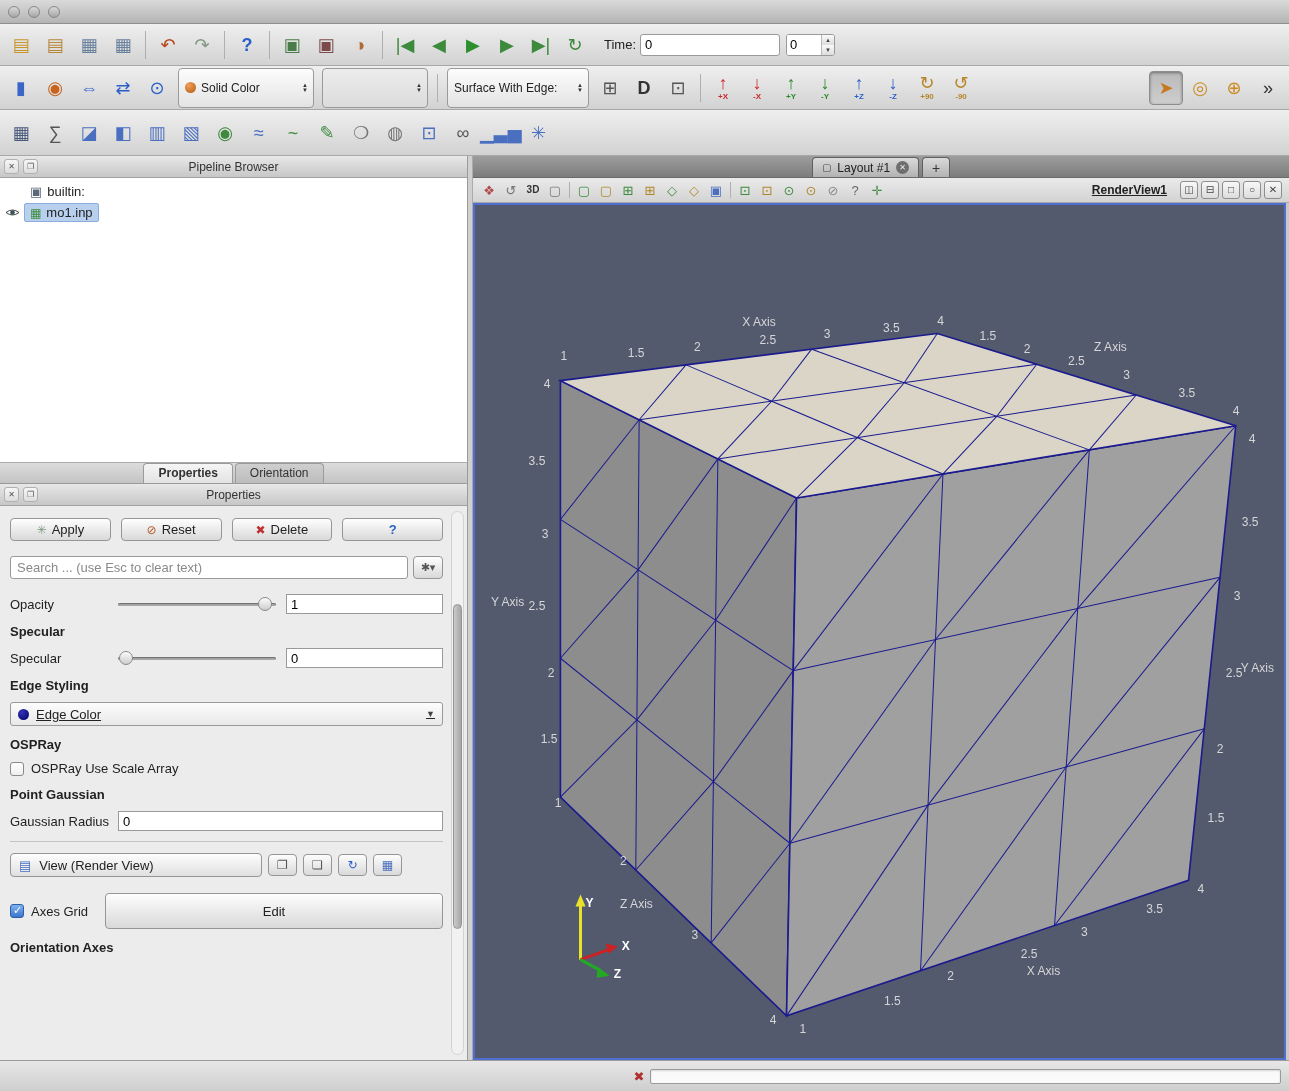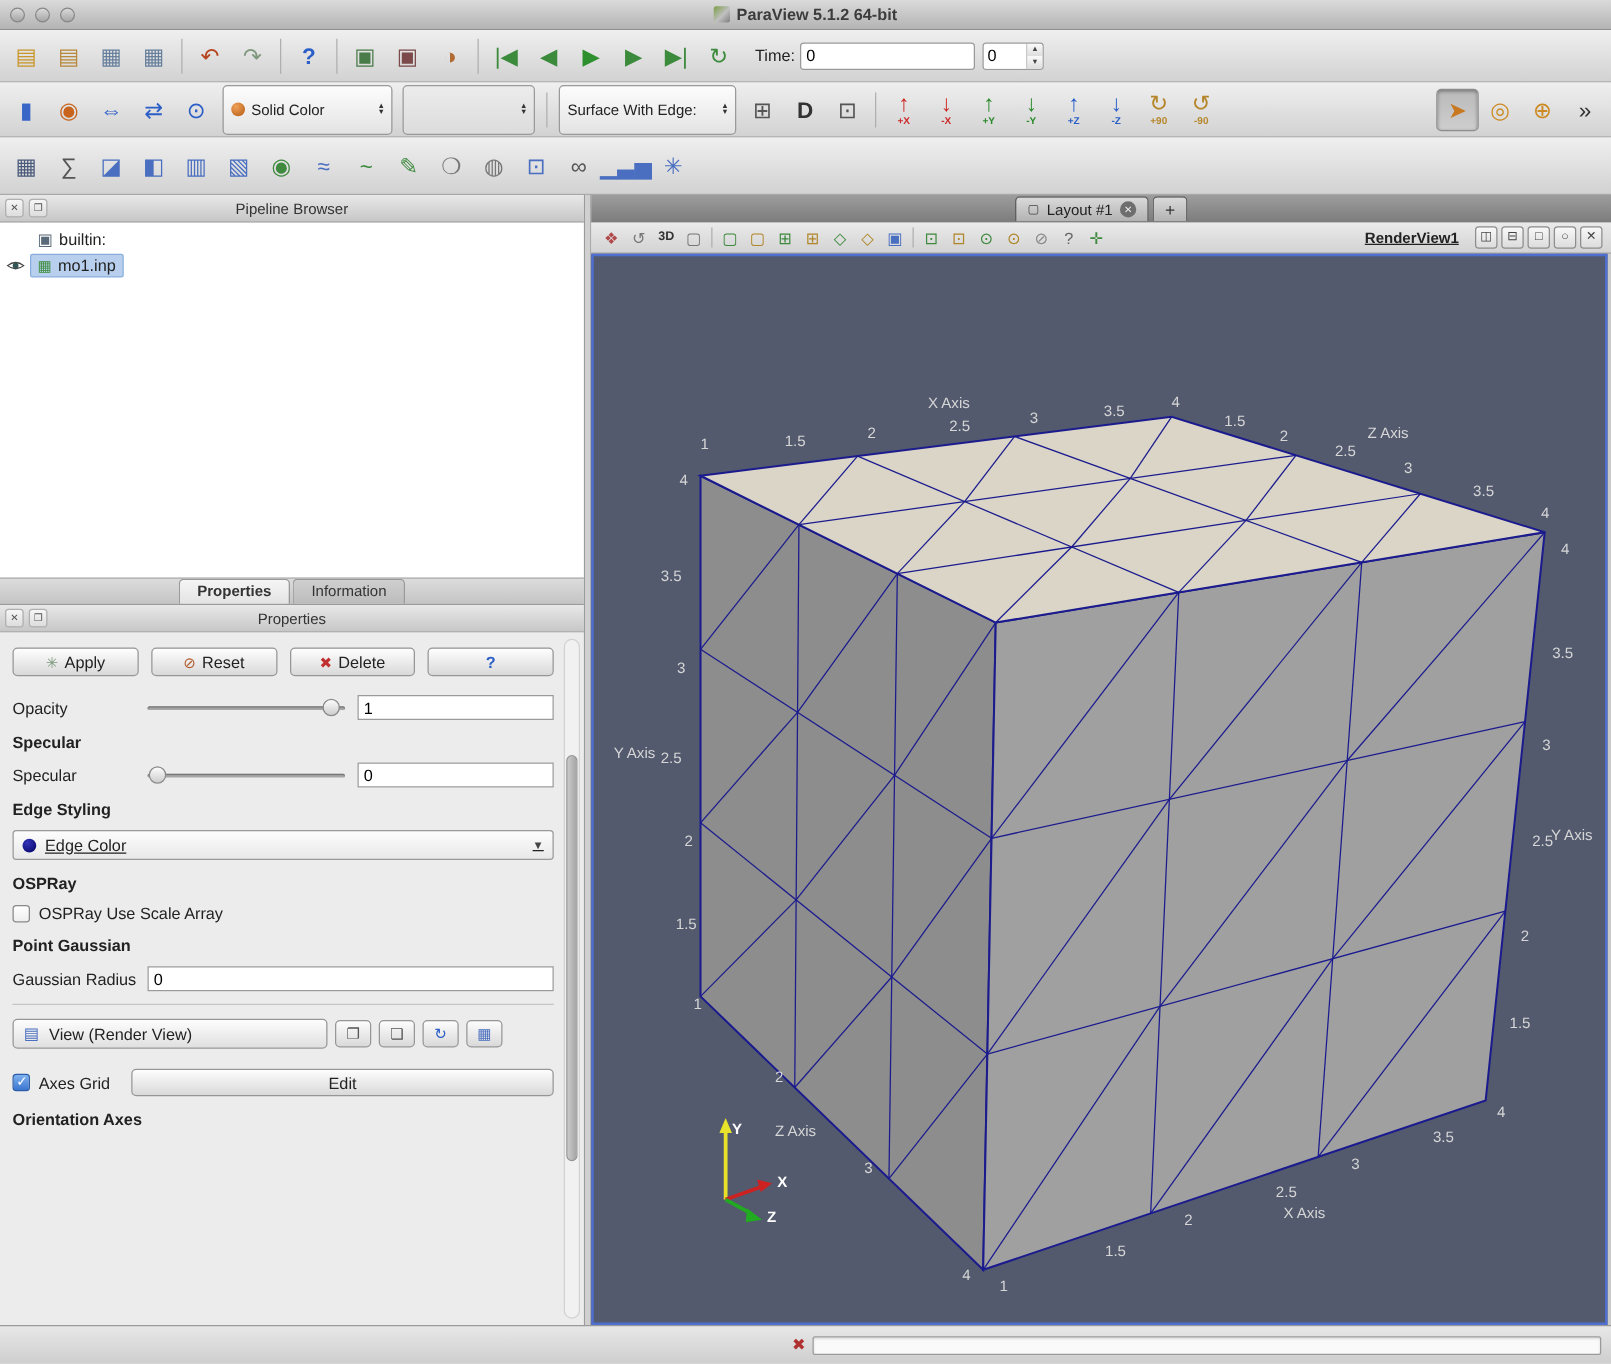--- a/index.html
+++ b/index.html
@@ -88,21 +88,21 @@
   .combo-wide .ctext { flex:1; font-size:13px; }
   .combo-wide .carrow { color:#444; font-size:9px; padding:0 3px; }
   .check-row { display:flex; align-items:center; gap:7px; margin-bottom:11px; }
   .checkbox { width:14px; height:14px; border:1px solid #8a8a8a; border-radius:3px; background:linear-gradient(#fff,#eee); flex:0 0 auto; position:relative; }
   .checkbox.checked { background:linear-gradient(#7fb2f0,#3b76cf); border-color:#2d5ea8; }
   .checkbox.checked::after { content:"✓"; position:absolute; left:2px; top:-1px; color:#fff; font-size:11px; font-weight:bold; }
   .hr { height:1px; background:#c4c4c4; margin:2px 0 11px; }
   .view-row { display:flex; align-items:center; gap:6px; margin-bottom:16px; }
   .view-btn { width:252px; height:24px; display:flex; align-items:center; gap:8px; border:1px solid #969696; border-radius:4px; background:linear-gradient(#fdfdfd,#e0e0e0); padding:0 8px; font-size:13px; flex:0 0 auto; }
   .mini-btn { width:29px; height:22px; border:1px solid #969696; border-radius:4px; background:linear-gradient(#fdfdfd,#d9d9d9); display:flex; align-items:center; justify-content:center; font-size:12px; color:#555; }
-  .edit-btn { flex:1; height:22px; border:1px solid #969696; border-radius:4px; background:linear-gradient(#fdfdfd,#d9d9d9); display:flex; align-items:center; justify-content:center; font-size:13px; margin-left:10px; }
+  .edit-btn { flex:1; height:36px; border:1px solid #969696; border-radius:4px; background:linear-gradient(#fdfdfd,#d9d9d9); display:flex; align-items:center; justify-content:center; font-size:13px; margin-left:10px; }
   .v-scrollbar { position:absolute; right:3px; top:5px; bottom:5px; width:13px; background:#f1f1f1; border:1px solid #d2d2d2; border-radius:7px; }
   .v-thumb { position:absolute; left:1px; right:1px; top:17%; height:60%; background:linear-gradient(90deg,#cacaca,#a6a6a6); border-radius:6px; border:1px solid #949494; }
 
   
   .layout-tabbar { height:22px; background:linear-gradient(#9d9d9d,#7d7d7d); display:flex; align-items:flex-end; justify-content:center; gap:3px; flex:0 0 auto; border-bottom:1px solid #696969; }
   .ltab { height:20px; display:flex; align-items:center; gap:6px; padding:0 9px; border:1px solid #5f5f5f; border-bottom:none; border-radius:4px 4px 0 0; background:linear-gradient(#dadada,#b2b2b2); font-size:12px; color:#222; }
   .ltab .licon { font-size:10px; color:#444; }
   .ltab .lclose { width:13px; height:13px; border-radius:50%; background:#6e6e6e; color:#ececec; font-size:8px; line-height:13px; text-align:center; }
   .ltab-plus { height:20px; width:28px; border:1px solid #5f5f5f; border-bottom:none; border-radius:4px 4px 0 0; background:linear-gradient(#dadada,#b2b2b2); font-size:14px; color:#333; display:flex; align-items:center; justify-content:center; }
 
@@ -133,24 +133,20 @@
 </head>
 <body>
 
 <div class="window">
 
   <div class="titlebar">
     <div class="tl-btns">
       <span class="tl-btn"></span>
       <span class="tl-btn"></span>
       <span class="tl-btn"></span>
-    </div>
-    <div class="title-wrap">
-      <span class="app-icon"></span>
-      <span>ParaView 5.1.2 64-bit</span>
     </div>
   </div>
 
   <div class="tbar row1">
     <div class="tbar-group">
         <span class="tbtn">
           <span class="glyph" style="color: rgb(201, 150, 43);">▤</span>
         </span>
         <span class="tbtn">
           <span class="glyph" style="color: rgb(184, 136, 60);">▤</span>
@@ -395,21 +391,21 @@
               </svg>
             </span>
             <span class="tree-item">
               <span class="cube-icon">▦</span>
               <span>mo1.inp</span>
             </span>
           </div>
         </div>
         <div class="tab-row">
           <span class="tab active">Properties</span>
-          <span class="tab">Information</span>
+          <span class="tab">Orientation</span>
         </div>
       </div>
 
       <div class="properties">
         <div class="panel-header">
           <div class="ph-btns">
             <span class="ph-btn">✕</span>
             <span class="ph-btn">❐</span>
           </div>
           <span>Properties</span>
@@ -427,20 +423,24 @@
             </div>
             <div class="pbtn">
               <span class="picon" style="color:#c03030">✖</span>
               <span>Delete</span>
             </div>
             <div class="pbtn">
               <span style="color:#2b5fc7;font-weight:bold">?</span>
             </div>
           </div>
 
+          <div class="search-row">
+            <input placeholder="Search ... (use Esc to clear text)" style="">
+            <span class="gear-btn">✱▾</span>
+          </div>
 
           <div class="prop-row">
             <span class="prop-label">Opacity</span>
             <div class="slider">
               <div class="slider-track"></div>
               <div class="slider-handle" style="left:140px"></div>
             </div>
             <input class="prop-input" value="1" style="">
           </div>
 

